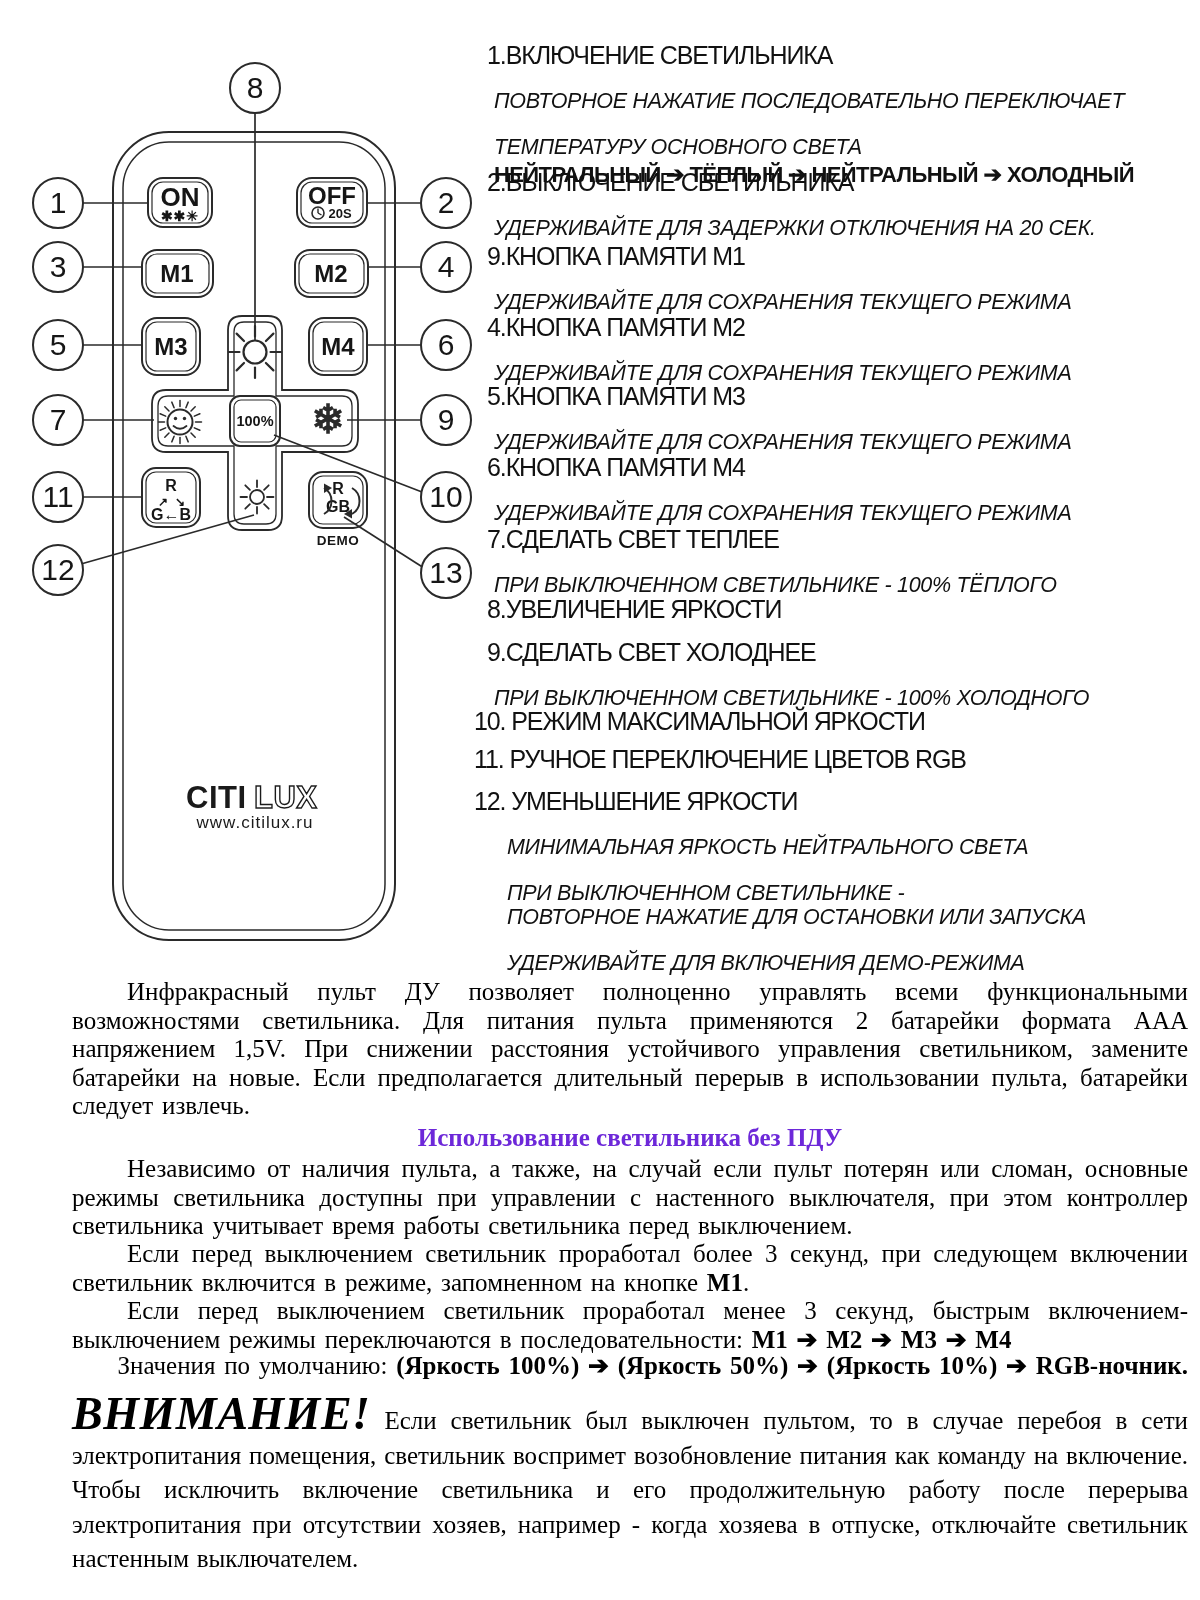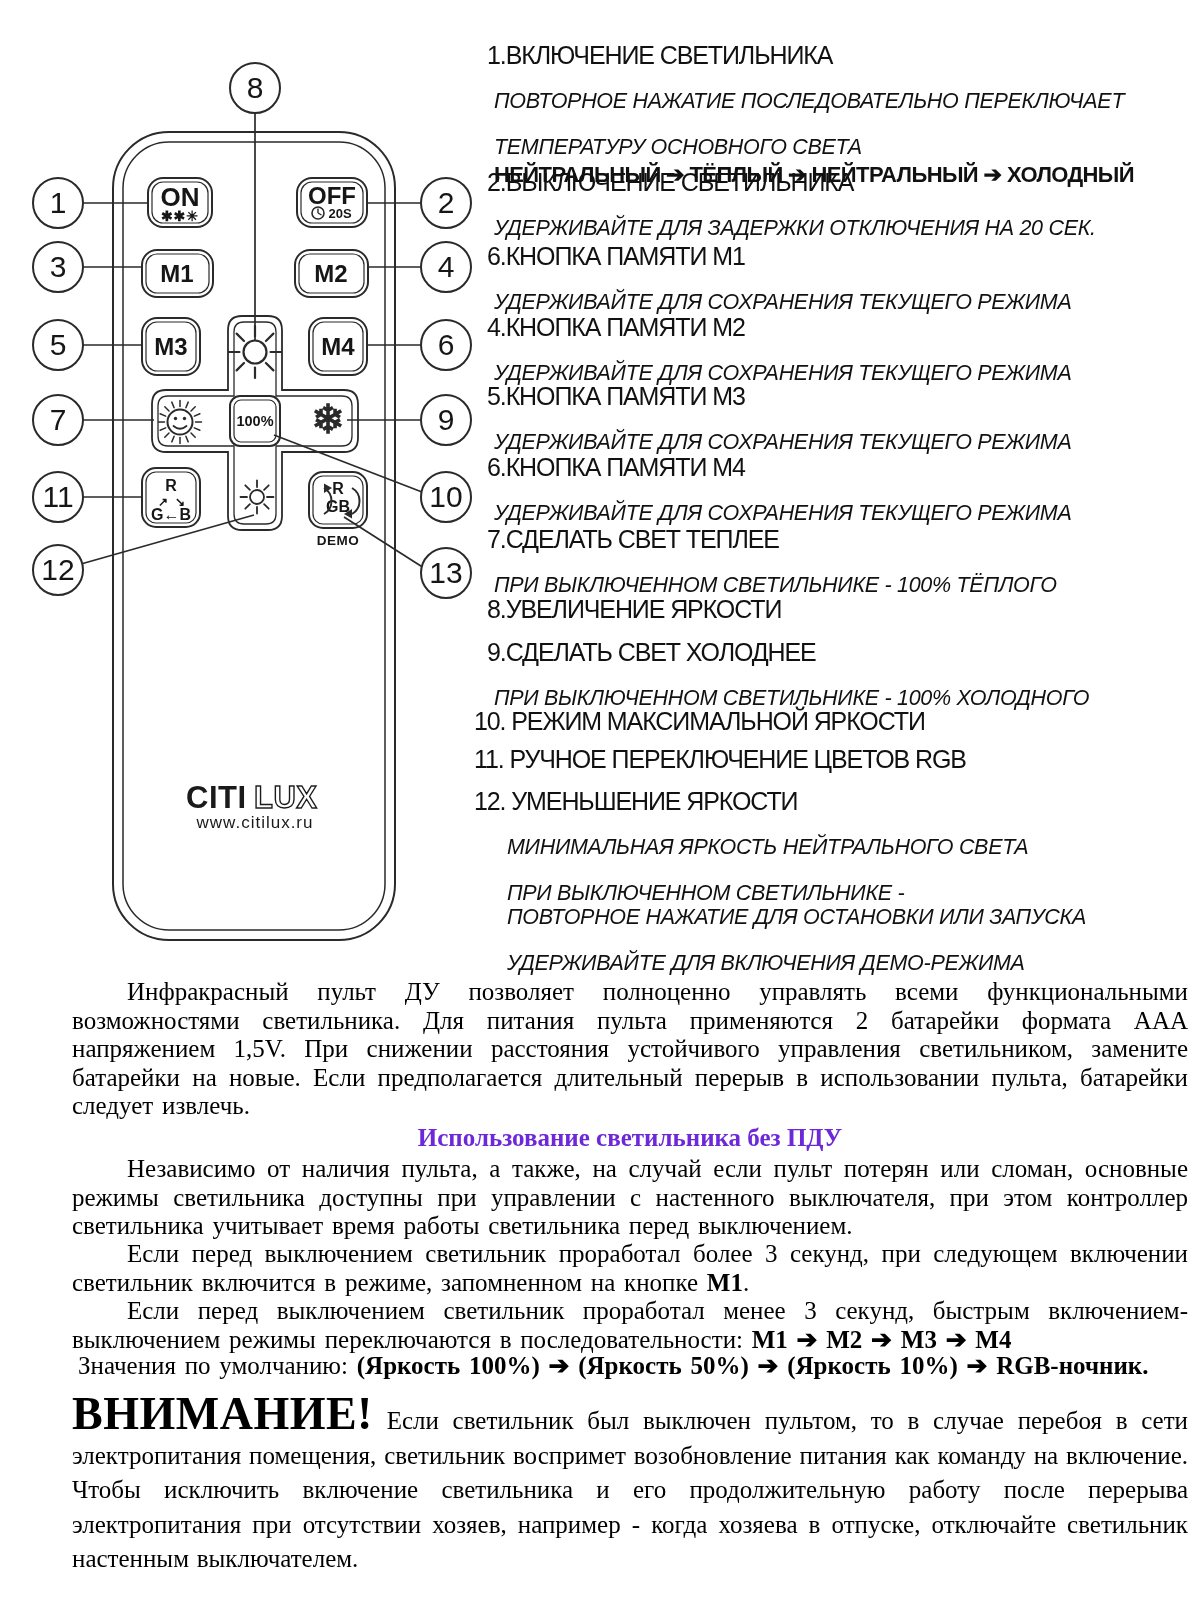--- a/index.html
+++ b/index.html
@@ -23,23 +23,23 @@
   .item .subwrap{margin-top:6px;}
   .item .seq{font-size:22px;font-weight:700;line-height:28px;letter-spacing:-0.6px;
              padding-left:20px;white-space:nowrap;}
   
   .para{position:absolute;left:72px;width:1116px;font-family:"Liberation Serif",serif;
         font-size:25px;line-height:28.5px;color:#000;text-align:justify;word-spacing:2.5px;}
   .indent{text-indent:55px;}
   .center-head{position:absolute;left:72px;width:1116px;text-align:center;font-family:Liberation Serif, serif;
         font-size:25px;font-weight:700;color:#6d28d9;}
   .b{font-weight:700;}
-  .warn-title{font-size:46px;font-weight:700;letter-spacing:0.5px;}
+  .warn-title{font-size:46px;font-weight:700;letter-spacing:0.5px;font-style:italic;}
   .warn{line-height:34.5px;word-spacing:1.5px;}
-  .oneline{white-space:nowrap;text-align:left;}
+  .oneline{white-space:nowrap;text-align:right;}
 </style>
 </head>
 <body>
 
 <div class="page">
 
   <svg class="remote-svg" width="472" height="960" viewBox="0 0 472 960">
 
     <g>
       <rect class="stroke" x="113" y="132" width="282" height="808" rx="56" stroke-width="2"></rect>
@@ -261,21 +261,21 @@
     </div>
 
     <div class="item n1" style="top:167px">
       <div class="head">2.ВЫКЛЮЧЕНИЕ СВЕТИЛЬНИКА</div>
       <div class="subwrap">
           <div class="sub">УДЕРЖИВАЙТЕ ДЛЯ ЗАДЕРЖКИ ОТКЛЮЧЕНИЯ НА 20 СЕК.</div>
         </div>
     </div>
 
     <div class="item n1" style="top:241px">
-      <div class="head">6.КНОПКА ПАМЯТИ М1</div>
+      <div class="head">9.КНОПКА ПАМЯТИ М1</div>
       <div class="subwrap">
           <div class="sub">УДЕРЖИВАЙТЕ ДЛЯ СОХРАНЕНИЯ ТЕКУЩЕГО РЕЖИМА</div>
         </div>
     </div>
 
     <div class="item n1" style="top:312px">
       <div class="head">4.КНОПКА ПАМЯТИ М2</div>
       <div class="subwrap">
           <div class="sub">УДЕРЖИВАЙТЕ ДЛЯ СОХРАНЕНИЯ ТЕКУЩЕГО РЕЖИМА</div>
         </div>

